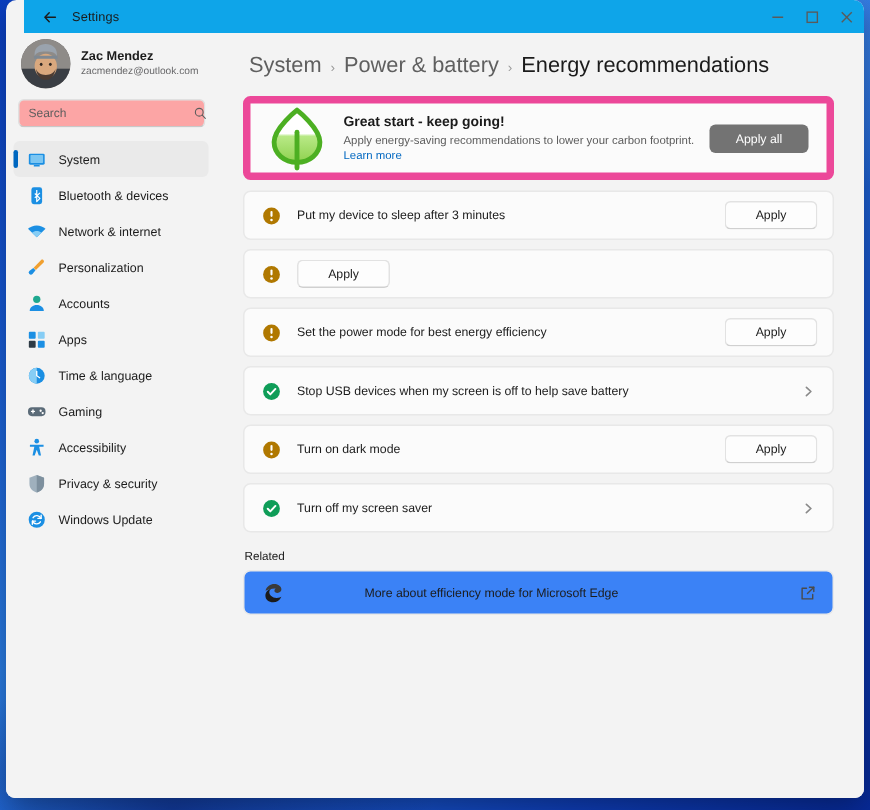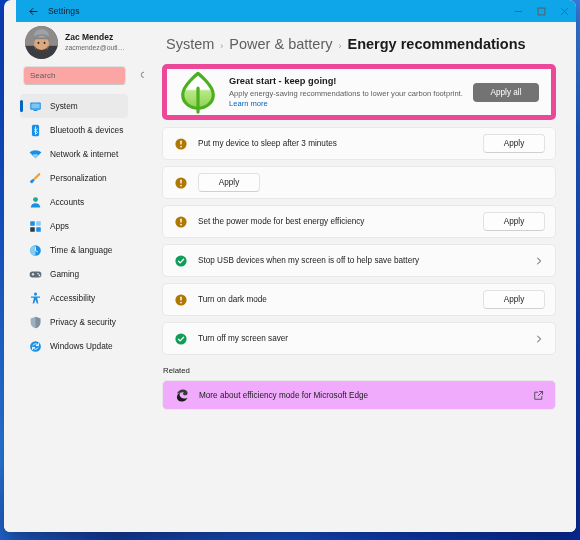--- a/index.html
+++ b/index.html
@@ -62,21 +62,21 @@
   }
   .win-ctrl svg { width: 9px; height: 9px; }
 
   
   .shell { flex: 1; display: flex; min-height: 0; }
 
   
   .sidebar {
     width: 140px; min-width: 140px;
     background: #f3f3f3;
-    padding: 0 16px;
+    padding: 0 5px;
     display: flex; flex-direction: column;
   }
   .profile {
     display: flex; align-items: center; gap: 7px;
     padding: 4px 2px 6px 5px;
   }
   .avatar {
     width: 33px; height: 33px; border-radius: 50%;
     overflow: hidden; flex-shrink: 0;
     background: #6d6a68;
@@ -140,21 +140,21 @@
     padding: 14px 20px 0 18px;
     overflow: hidden;
   }
 
   .breadcrumb {
     display: flex; align-items: baseline; gap: 6px;
     margin-bottom: 12px; padding-left: 4px;
   }
   .bc-link { font-size: 14.5px; color: #5f5f5f; }
   .bc-sep { font-size: 9px; color: #9a9a9a; }
-  .bc-current { font-size: 14.5px; font-weight: bold; color: #1b1b1b; }
+  .bc-current { font-size: 14.5px; font-weight: normal; color: #1b1b1b; }
 
   
   .banner {
     background: #fbfbfb;
     border: 5px solid #ec4899;
     border-radius: 5px;
     height: 56px;
     display: flex; align-items: center;
     padding: 0 12px 0 10px;
     margin-bottom: 7px;
@@ -202,26 +202,27 @@
   }
   .chevron { width: 13px; display: flex; justify-content: center; flex-shrink: 0; color: #8a8a8a; }
   .chevron svg { width: 8px; height: 8px; }
 
   
   .related-head {
     font-size: 7.8px; color: #1b1b1b;
     margin: 11px 0 5px 1px;
   }
   .related-row {
-    background: #f0abfc;
+    background: #3b82f6;
     border: 1px solid #e8e8e8;
     border-radius: 5px;
     height: 30px;
     display: flex; align-items: center;
     padding: 0 11px 0 12px;
+    gap: 44px;
   }
   .edge-ico { width: 14px; height: 14px; flex-shrink: 0; margin-right: 10px; }
   .edge-ico svg { display: block; width: 14px; height: 14px; }
   .related-label { flex: 1; font-size: 8.2px; color: #1b1b1b; }
   .ext-ico { width: 11px; height: 11px; color: #4a4a4a; flex-shrink: 0; }
   .ext-ico svg { display: block; width: 11px; height: 11px; }
 </style>
 </head>
 <body>
 

